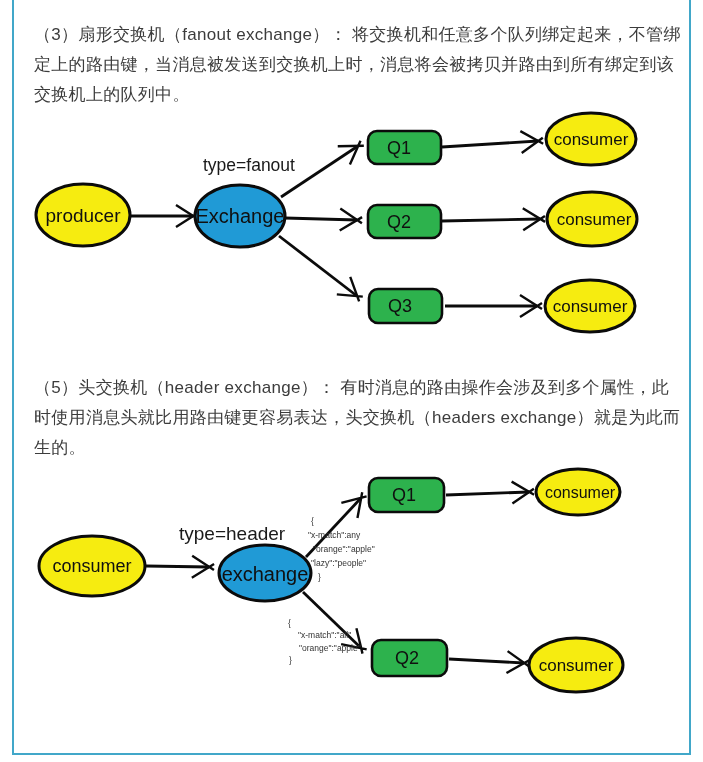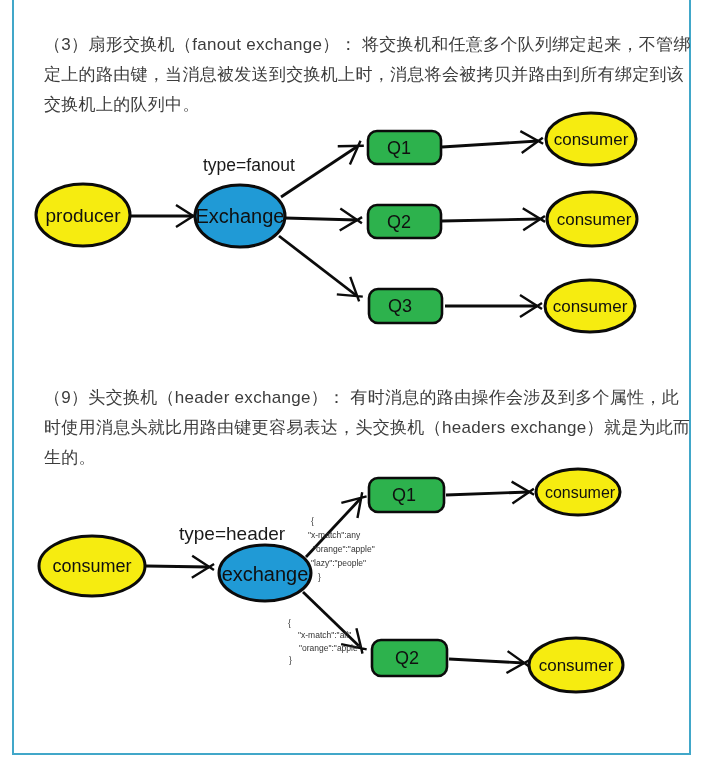--- a/index.html
+++ b/index.html
@@ -19,21 +19,21 @@
     height: 763px;
     border-left: 2px solid #41a7c9;
     border-right: 2px solid #41a7c9;
     border-bottom: 2px solid #41a7c9;
     pointer-events: none;
   }
   .para {
     position: absolute;
     left: 28px;
     width: 652px;
-    margin: 16px;
+    margin: 6px;
     font-size: 17px;
     line-height: 30px;
     color: #3c3c3c;
     letter-spacing: 0.3px;
   }
   .para1 { top: 14px; }
   .para2 { top: 367px; }
   svg.diagram-layer {
     position: absolute;
     left: 0;
@@ -58,21 +58,21 @@
 </style>
 </head>
 <body>
 
 <div class="page">
 
   <div class="frame"></div>
 
   <p class="para para1">（3）扇形交换机（fanout exchange）： 将交换机和任意多个队列绑定起来，不管绑定上的路由键，当消息被发送到交换机上时，消息将会被拷贝并路由到所有绑定到该交换机上的队列中。</p>
 
-  <p class="para para2">（9）头交换机（header exchange）： 有时消息的路由操作会涉及到多个属性，此时使用消息头就比用路由键更容易表达，头交换机（headers exchange）就是为此而生的。</p>
+  <p class="para para2">（5）头交换机（header exchange）： 有时消息的路由操作会涉及到多个属性，此时使用消息头就比用路由键更容易表达，头交换机（headers exchange）就是为此而生的。</p>
 
   <svg class="diagram-layer" viewBox="0 0 703 762" xmlns="http://www.w3.org/2000/svg">
     <defs>
       <marker id="ah" markerUnits="userSpaceOnUse" markerWidth="26" markerHeight="26" viewBox="0 0 26 26" refX="19" refY="13" orient="auto">
         <path d="M2,2 L24,16 M2,24 L24,10" fill="none" stroke="#0b0b0b" stroke-width="2.4"></path>
       </marker>
     </defs>
 
     <g>
 

